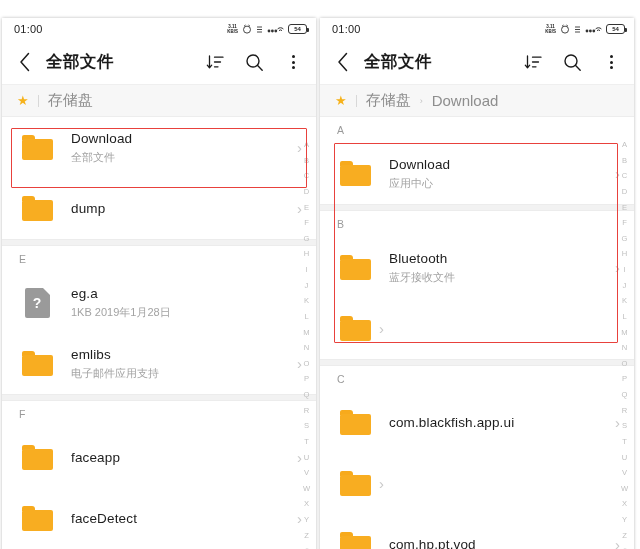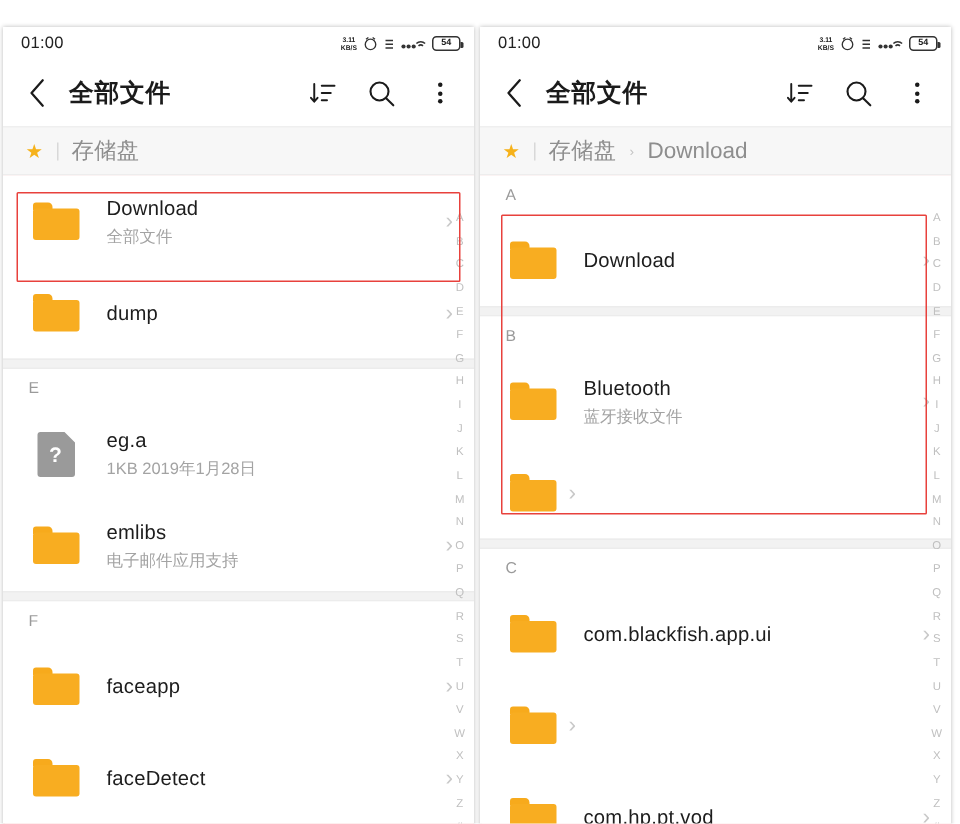--- a/index.html
+++ b/index.html
@@ -528,20 +528,21 @@
 
       <div class="row two">
         <div class="ico">
           <div class="folder">
               <div class="tab"></div>
               <div class="body"></div>
             </div>
         </div>
         <div class="texts">
           <div class="name">Download</div>
+          <div class="sub">应用中心</div>
         </div>
         <span class="chev">›</span>
       </div>
 
       <div class="sep"></div>
       <div class="section-head">B</div>
 
       <div class="row two">
         <div class="ico">
           <div class="folder">

